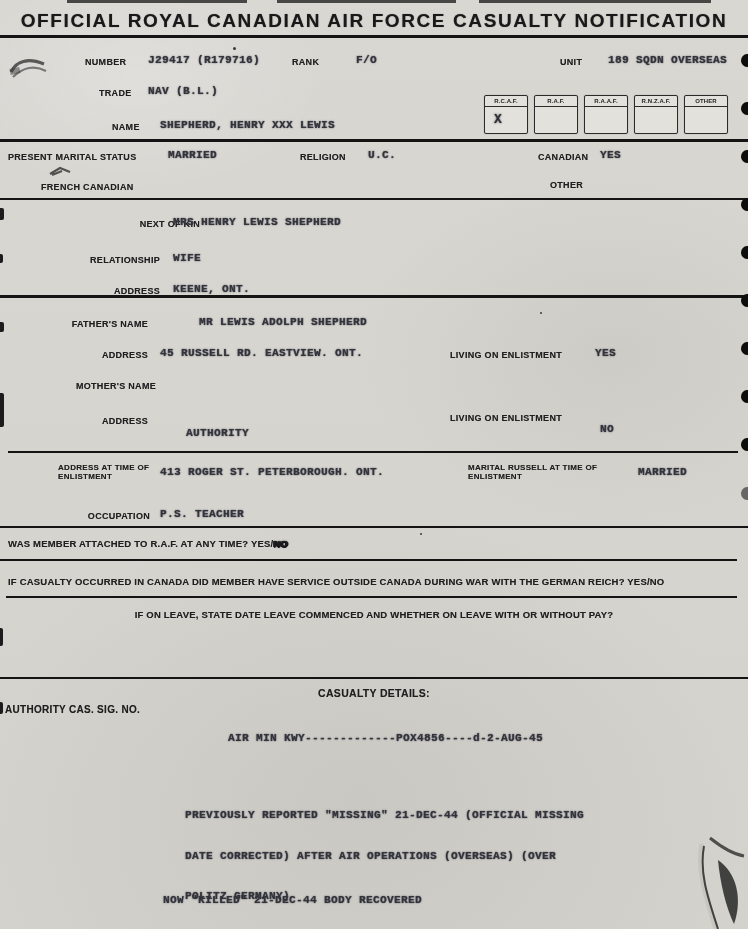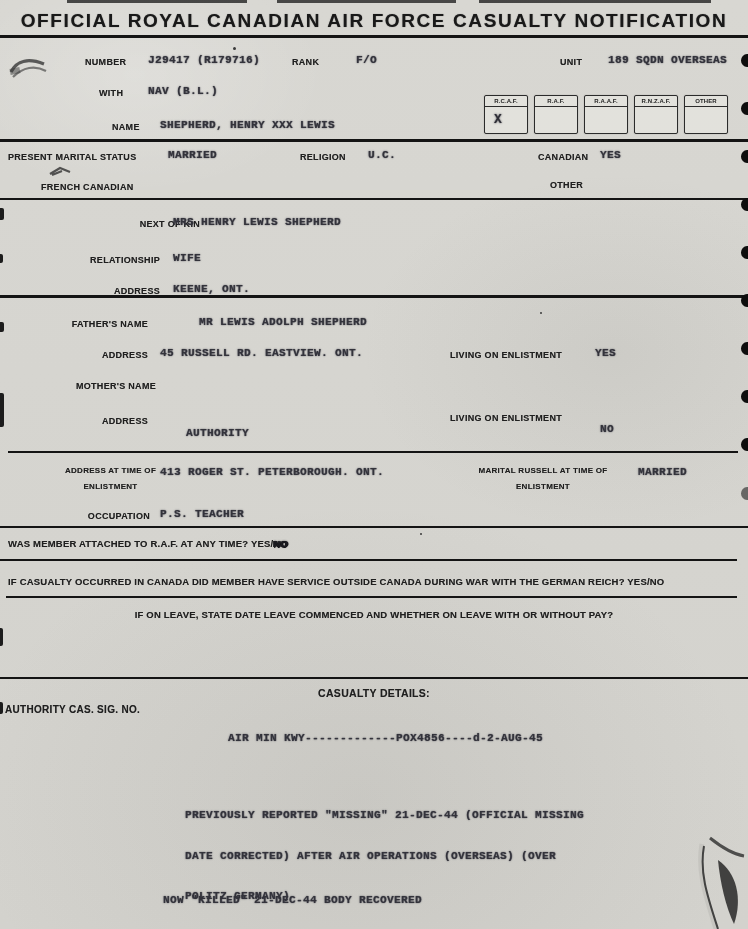--- a/index.html
+++ b/index.html
@@ -17,21 +17,21 @@
   .title{
     top:10px;left:0;width:100%;text-align:center;
     font-size:19px;font-weight:bold;letter-spacing:1.6px;color:#191919;
     text-shadow:0 0 1px rgba(30,30,30,.55);
   }
   .lbl{
     font-size:9px;font-weight:bold;color:#1f1f1f;letter-spacing:.3px;
     white-space:nowrap;text-shadow:0 0 .5px rgba(40,40,40,.5);
   }
   .lbl-r{text-align:right;}
-  .lbl-2line{font-size:8px;line-height:16px;text-align:center;white-space:normal;}
+  .lbl-2line{font-size:8px;line-height:9px;white-space:normal;}
   .q{font-size:9.5px;font-weight:bold;color:#1f1f1f;letter-spacing:.2px;white-space:nowrap;
      text-shadow:0 0 .5px rgba(40,40,40,.5);}
   .typed{
     font-family:Liberation Mono, monospace;
     font-size:11px;font-weight:bold;color:#33333b;letter-spacing:.4px;white-space:nowrap;
     text-shadow:0 0 1.6px rgba(48,48,60,.85), .4px .4px 0 rgba(48,48,60,.35);
     filter:blur(.2px);
   }
   .struck{
     position:relative;color:#1b1b20;
@@ -68,21 +68,21 @@
   <div class="abs title">OFFICIAL ROYAL CANADIAN AIR FORCE CASUALTY NOTIFICATION</div>
   <div class="hr" style="top:35px;left:0;width:748px;height:3px;"></div>
 
   <div class="abs lbl" style="left:85px;top:57px;">NUMBER</div>
   <div class="abs typed" style="left:148px;top:54px;">J29417 (R179716)</div>
   <div class="abs lbl" style="left:292px;top:57px;">RANK</div>
   <div class="abs typed" style="left:356px;top:54px;">F/O</div>
   <div class="abs lbl" style="left:560px;top:57px;">UNIT</div>
   <div class="abs typed" style="left:608px;top:54px;">189 SQDN OVERSEAS</div>
 
-  <div class="abs lbl" style="left:99px;top:88px;">WITH</div>
+  <div class="abs lbl" style="left:99px;top:88px;">TRADE</div>
   <div class="abs typed" style="left:148px;top:85px;">NAV (B.L.)</div>
 
   <div class="abs lbl" style="left:112px;top:122px;">NAME</div>
   <div class="abs typed" style="left:148px;top:119px;padding-left:12px;">SHEPHERD, HENRY XXX LEWIS</div>
 
   <div class="abs boxes" style="left:484px;top:95px;">
     <div class="sbox">
       <div class="cap">R.C.A.F.</div>
       <div class="mk">X</div>
     </div>

